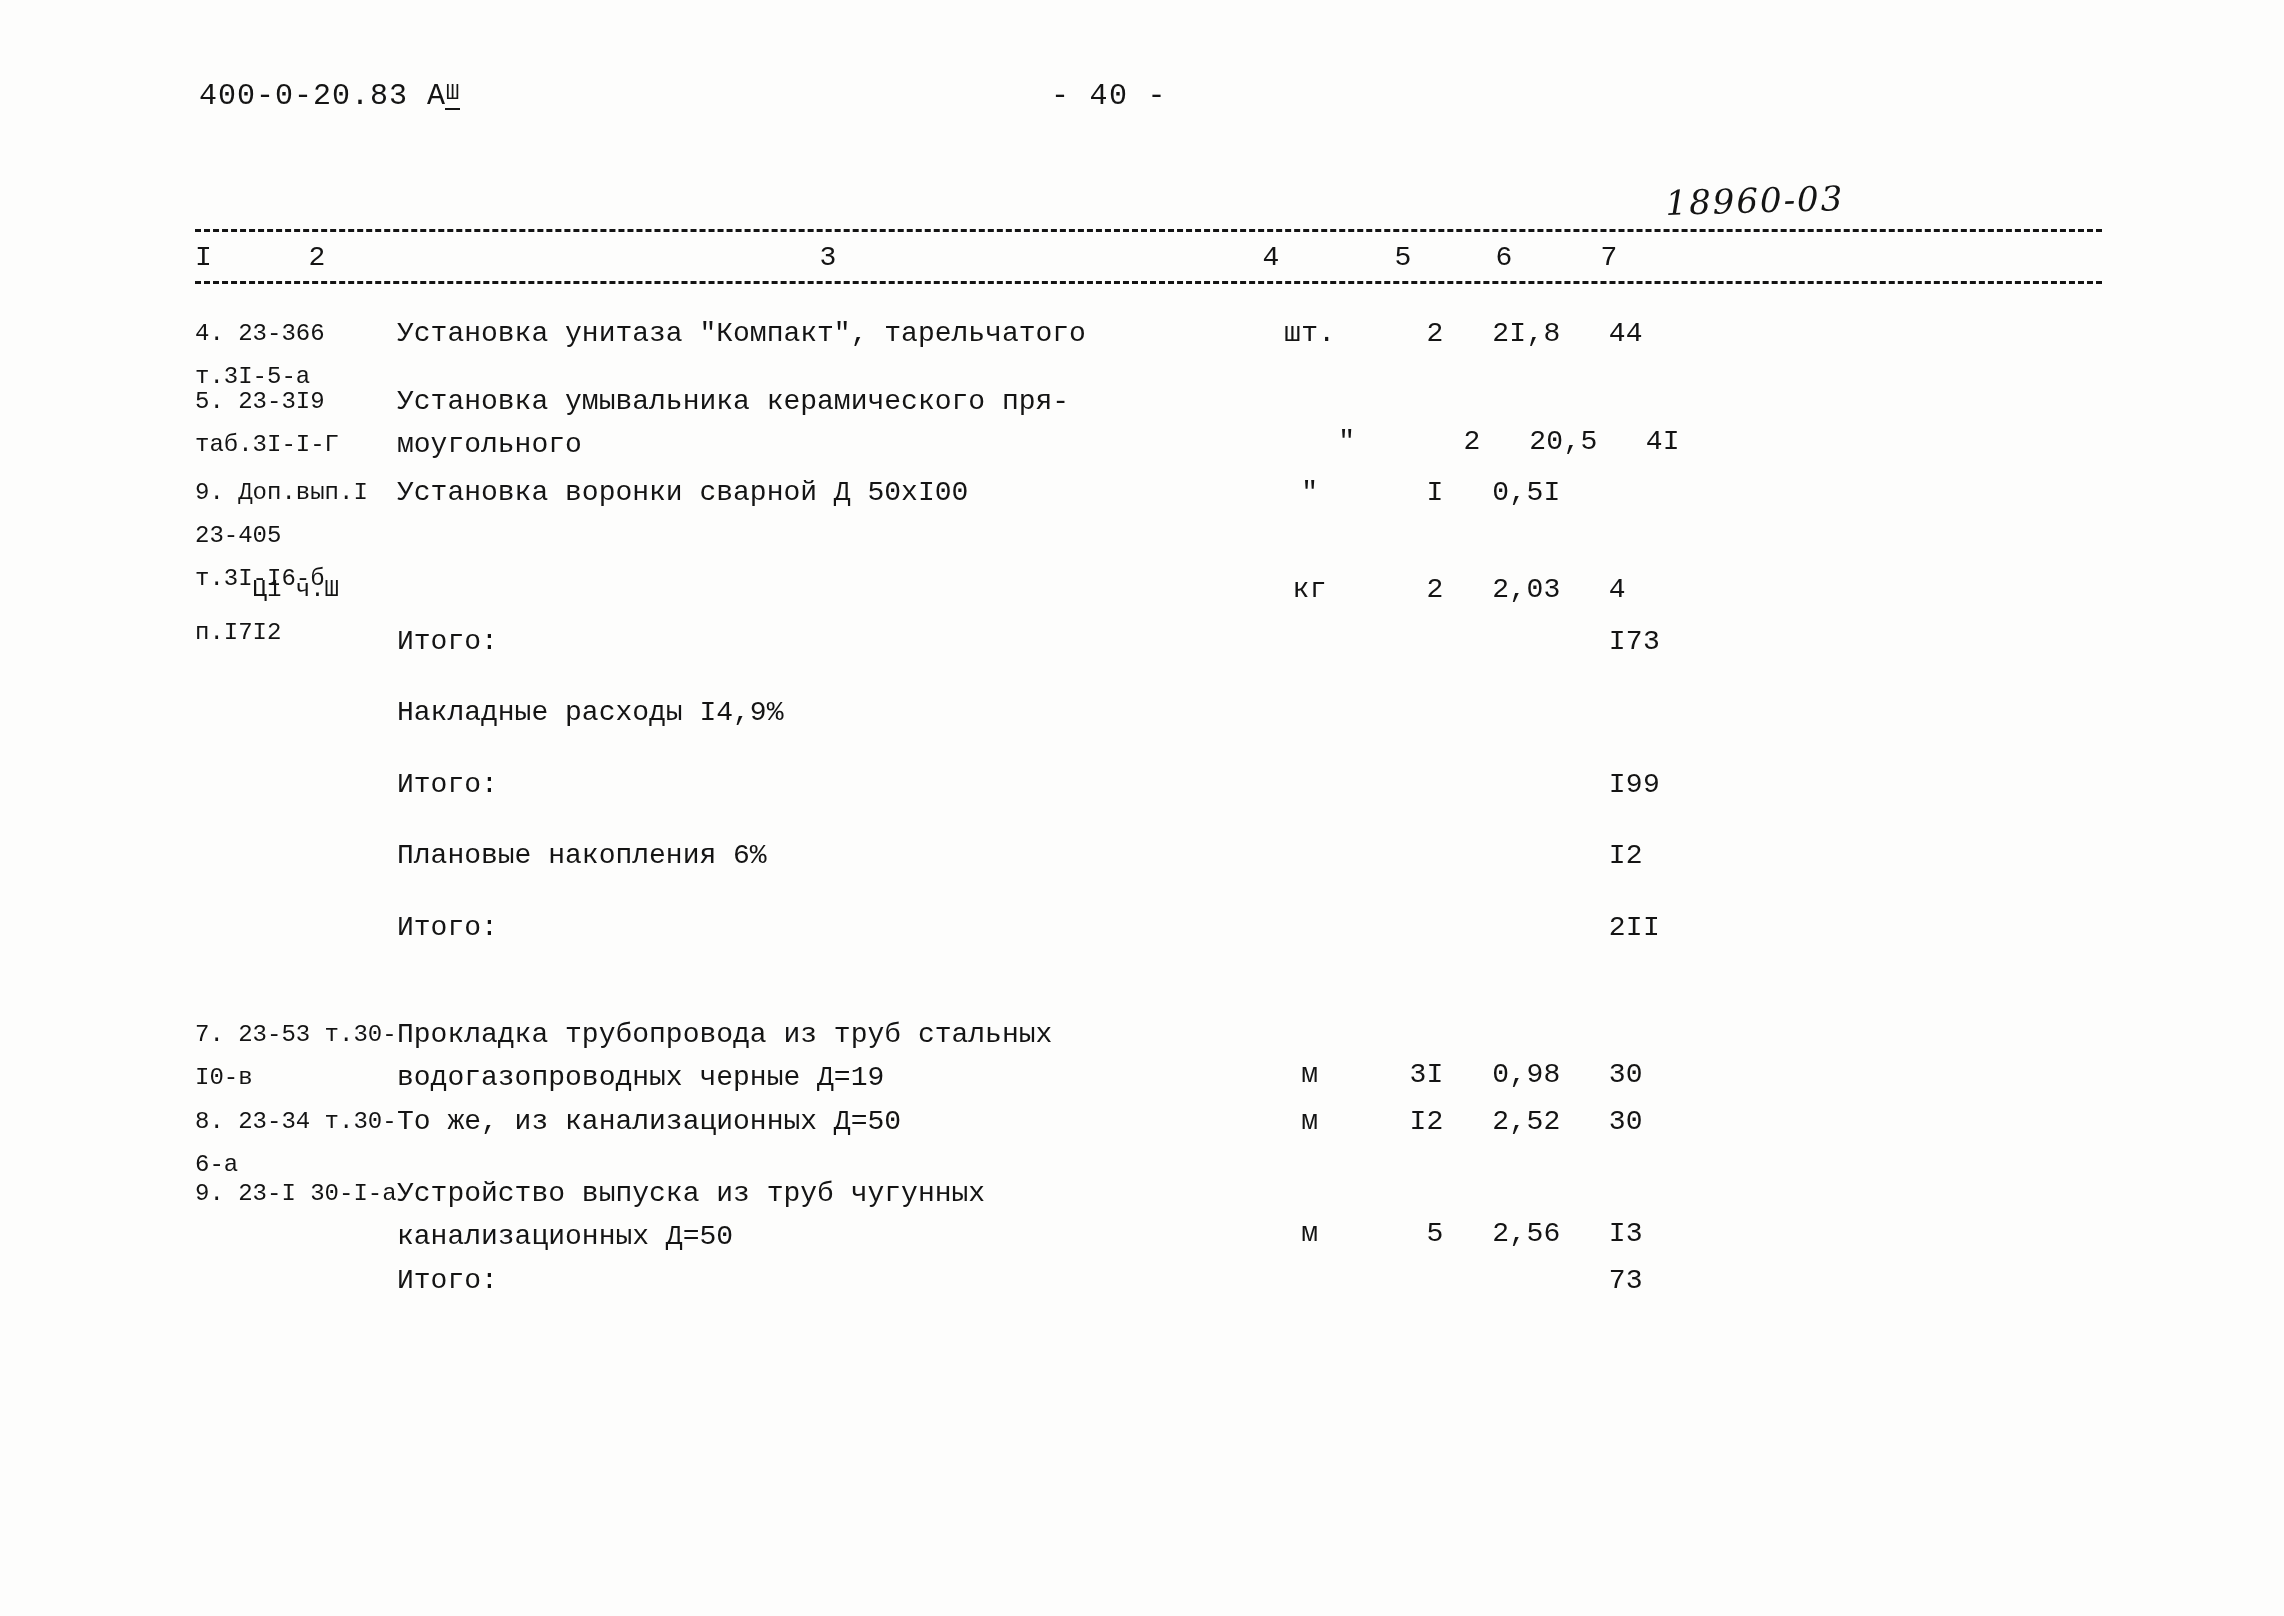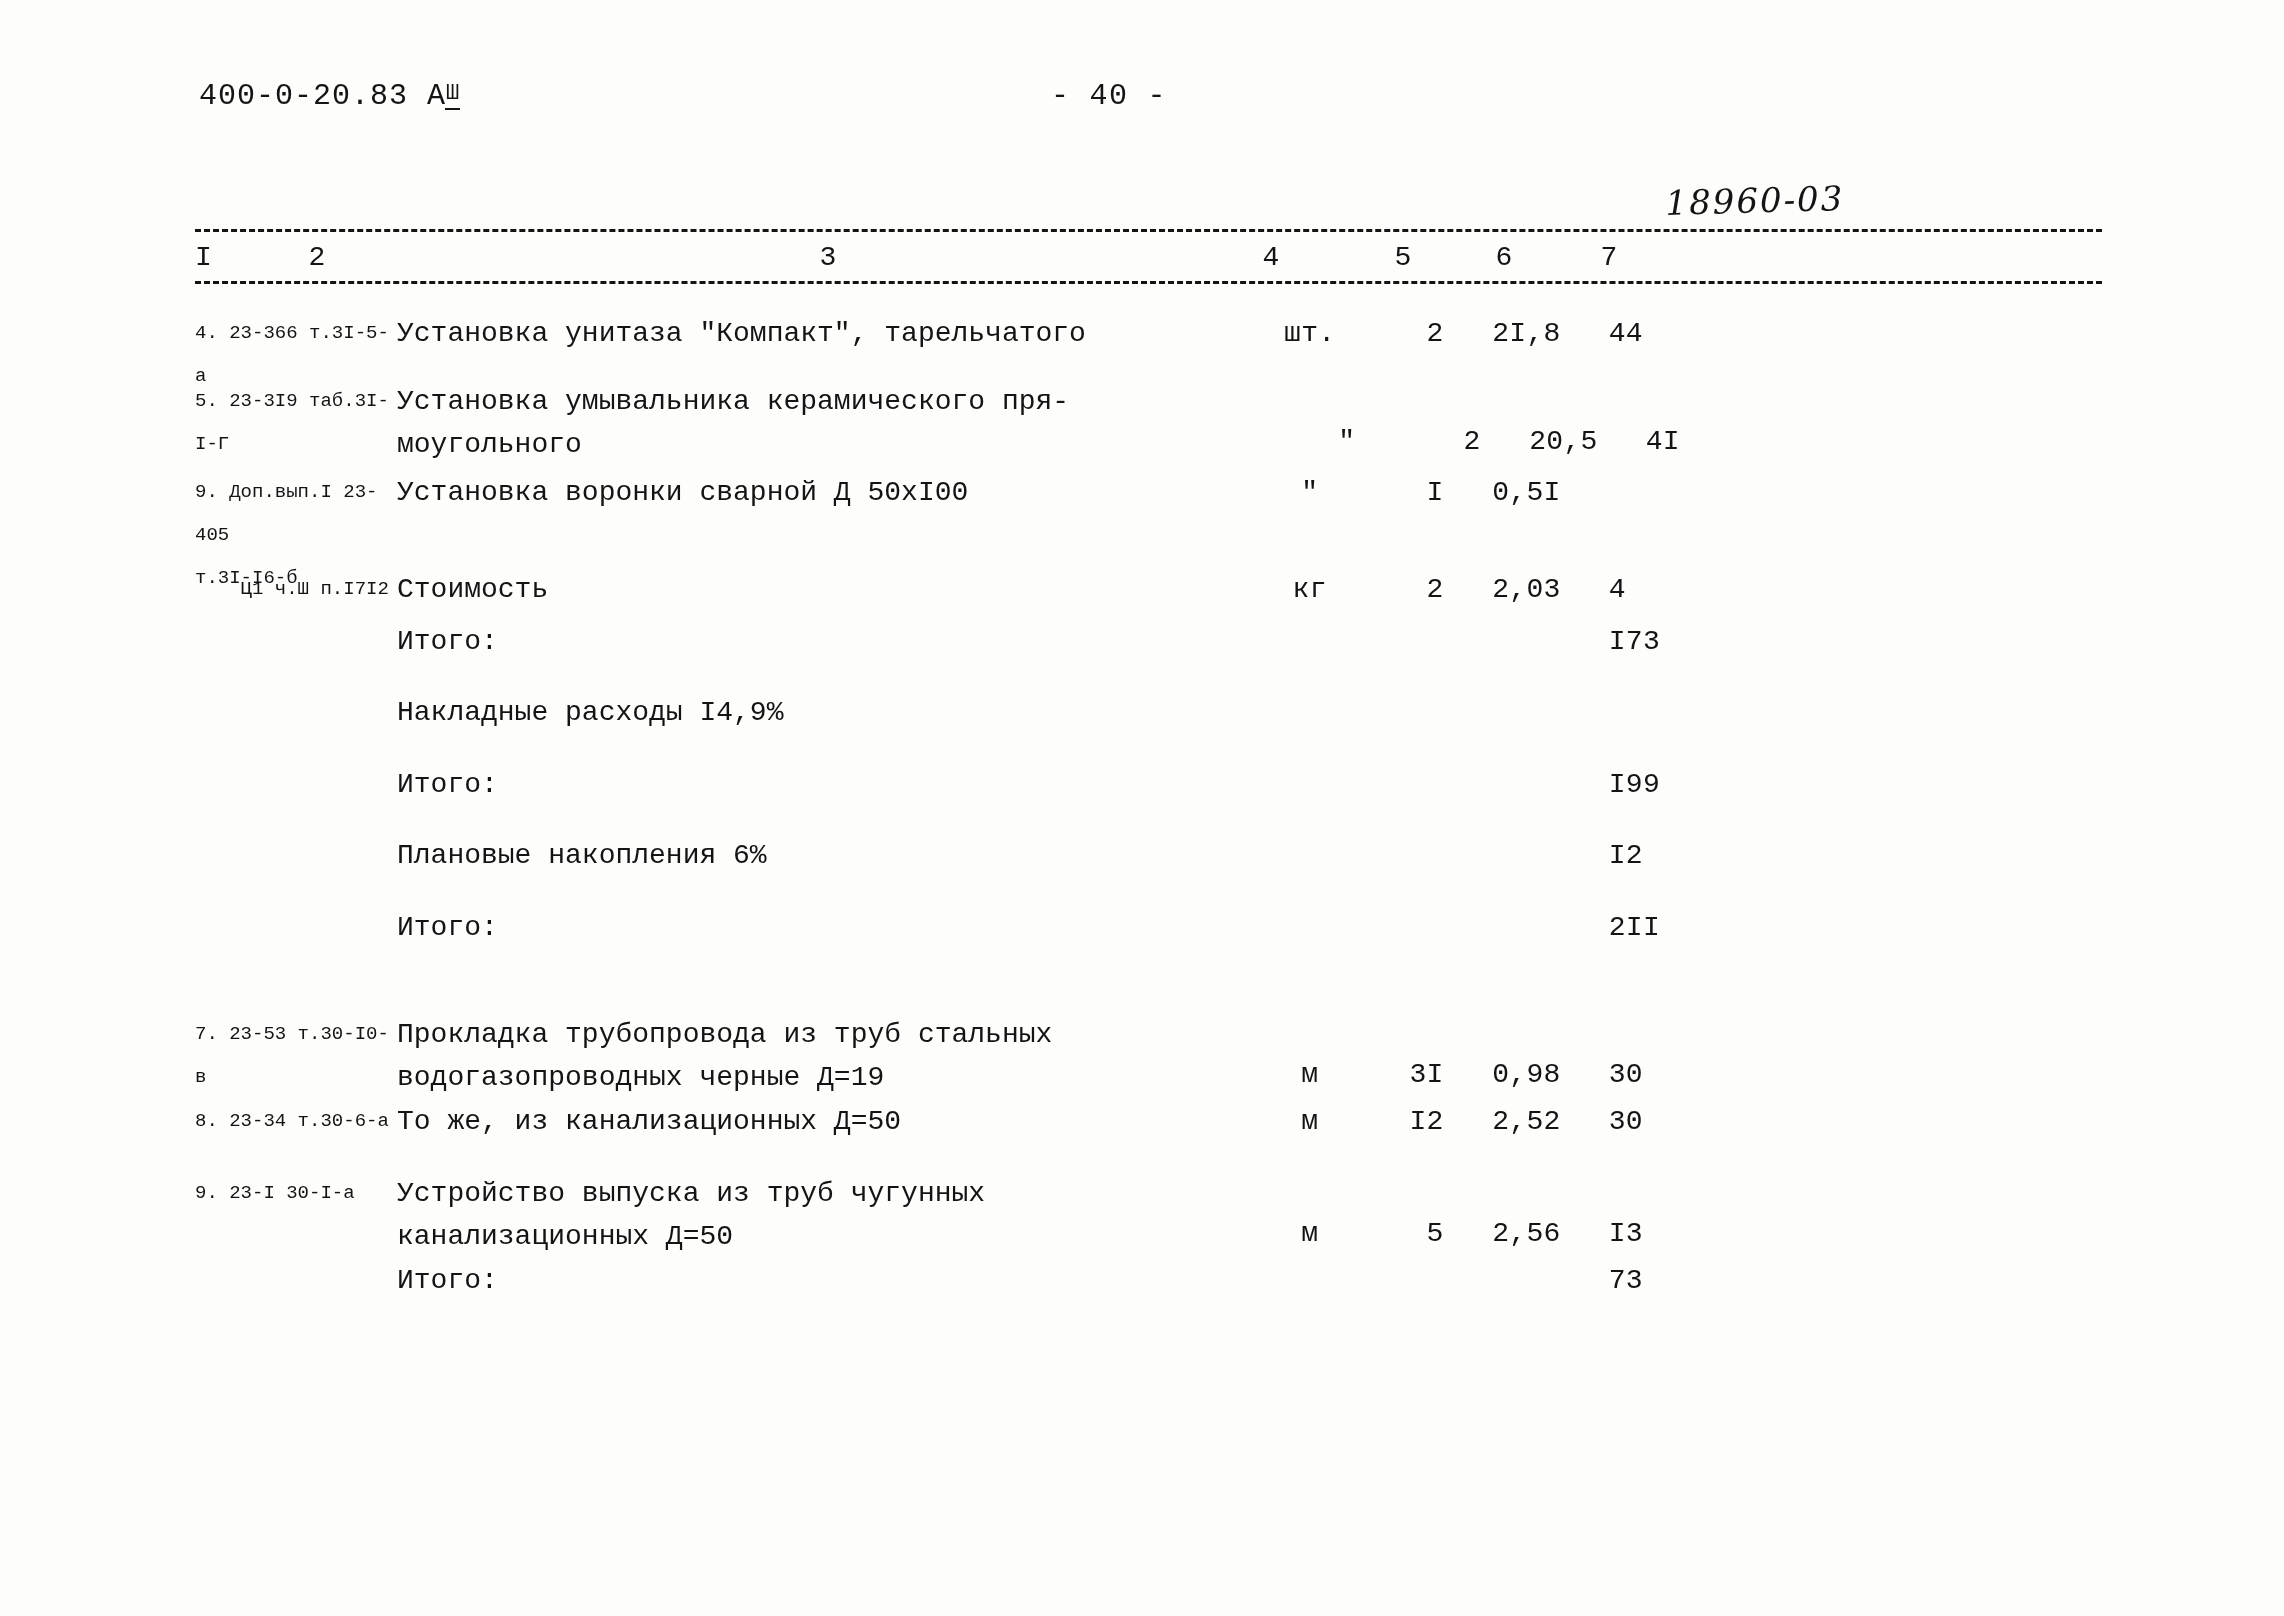--- a/index.html
+++ b/index.html
@@ -115,21 +115,21 @@
   .hdr-3 { width: 856px; flex: 0 0 856px; text-align: center; }
   .hdr-4 { width: 98px; flex: 0 0 98px; text-align: left; padding-left: 6.5px; }
   .hdr-5 { width: 85px; flex: 0 0 85px; text-align: center; }
   .hdr-6 { width: 117px; flex: 0 0 117px; text-align: center; }
   .hdr-7 { width: 150px; flex: 0 0 150px; text-align: left; padding-left: 38px; }
 
   .left-block { width: 1054px; flex: 0 0 1054px; display: flex; }
   .ref-cell {
     width: 202px;
     flex: 0 0 202px;
-    font-size: 19px;
+    font-size: 24px;
     line-height: 43px;
     white-space: pre-wrap;
   }
   .desc-cell {
     width: 853px;
     flex: 0 0 853px;
     font-size: 28px;
     line-height: 43px;
     white-space: pre-wrap;
   }
@@ -204,21 +204,20 @@
         <div class="num-cells">
           <span class="cell c-unit">"</span>
           <span class="cell c-qty">I</span>
           <span class="cell c-price">0,5I</span>
           <span class="cell c-total"></span>
         </div>
       </div>
       <div class="row" style="top: 568px;">
         <div class="left-block">
           <div class="ref-cell">    Ц1 ч.Ш п.I7I2</div>
-          <div class="desc-cell">Стоимость</div>
         </div>
         <div class="num-cells">
           <span class="cell c-unit">кг</span>
           <span class="cell c-qty">2</span>
           <span class="cell c-price">2,03</span>
           <span class="cell c-total">4</span>
         </div>
       </div>
       <div class="row" style="top: 620px;">
         <div class="left-block">

